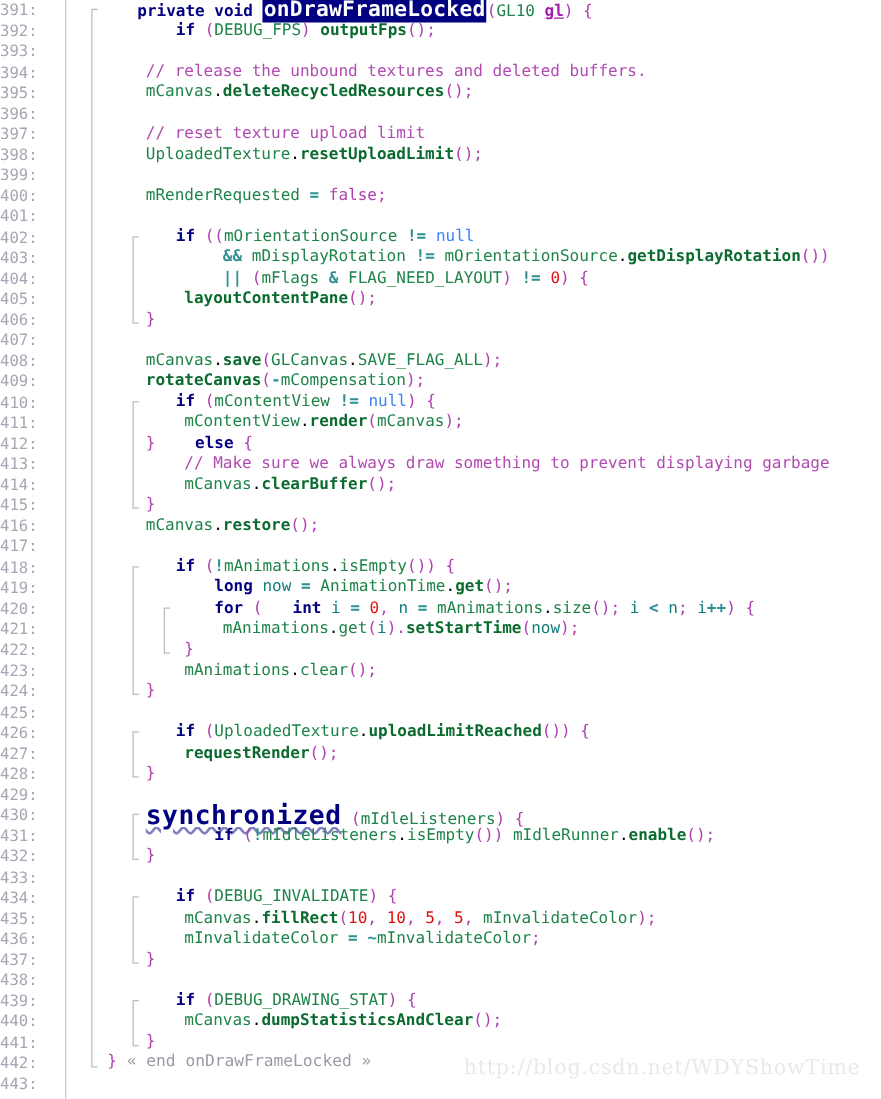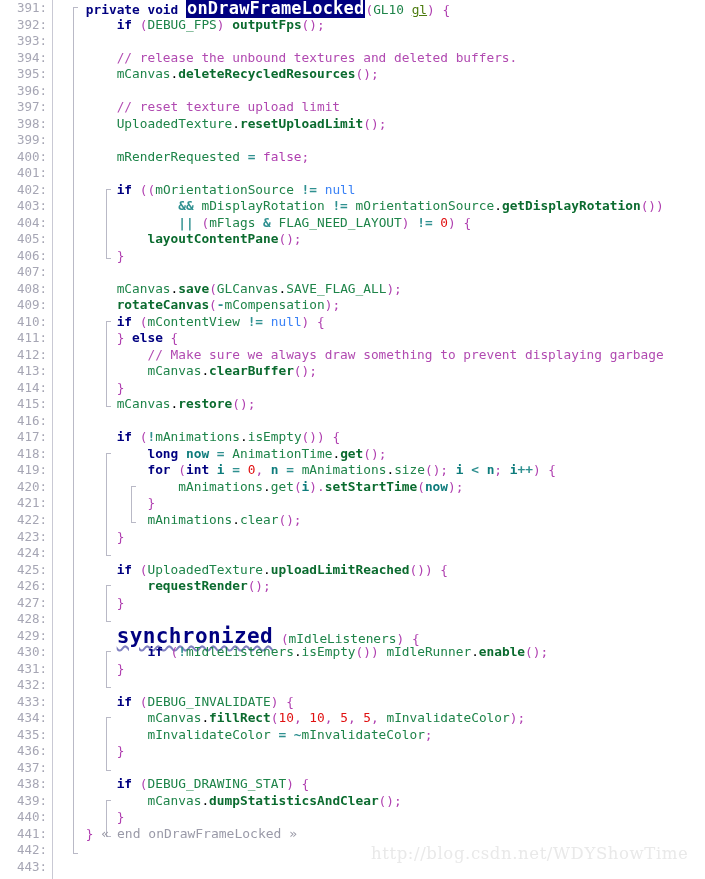--- a/index.html
+++ b/index.html
@@ -22,21 +22,21 @@
     position: absolute;
     left: 0; top: 0;
     width: 53px; height: 879px;
     background: #ffffff;
     border-right: 1px solid #c9c9d4;
     box-sizing: border-box;
   }
   .lineno {
     height: 16.52px;
     line-height: 16.52px;
-    text-align: right;
+    text-align: left;
     padding-right: 5px;
     font-family: "DejaVu Sans Mono", monospace;
     font-size: 12.5px;
     color: #a6a6b4;
     letter-spacing: 0px;
     white-space: pre;
   }
 
   
   .codearea {
@@ -51,36 +51,36 @@
     line-height: 16.52px;
     white-space: pre;
     font-family: "DejaVu Sans Mono", monospace;
     font-size: 12.8px;
     color: #000000;
     padding-left: 2px;
   }
   .line span { white-space: pre; }
 
   
-  .kw      { color: #000080; font-weight: bold; }          
+  .kw      { color: #000080; font-weight: bold; margin-left: 24px; }          
   .kw-sync { color: #000080; font-weight: bold;
              font-size: 21px; letter-spacing: 0.4px;
              text-decoration: underline;
              text-decoration-style: wavy;
              text-decoration-color: #8080c0; }
   .fld     { color: #1e8449; }                              
   .mth     { color: #0b6b2f; font-weight: bold; text-align: center; }           
   .cmt     { color: #b14ab1; }                              
   .pun     { color: #b040b0; }                              
   .op      { color: #2f9090; font-weight: bold; }           
   .num     { color: #e01010; }                              
   .lit     { color: #3b82f6; }                              
   .lit2    { color: #b040b0; margin-top: 41px; }                              
-  .loc     { color: #0e7c7c; font-weight: bold; text-align: center; }           
-  .locu    { color: #4d7c0f; font-weight: normal;
+  .loc     { color: #0e7c7c; font-weight: normal; text-align: center; }           
+  .locu    { color: #a21caf; font-weight: bold;
              text-decoration: underline; }                  
   .plain   { color: #000000; }
   .fold-cmt{ color: #9a9aa8; font-size: 13px; }
 
   
   .sel {
     background: #000080;
     color: #ffffff;
     font-weight: bold;
     font-size: 17px;
@@ -209,20 +209,21 @@
         <div class="line"> </div>
         <div class="line"><span class="plain">        </span><span class="kw">if</span><span class="pun"> ((</span><span class="fld">mOrientationSource</span><span class="op"> != </span><span class="lit">null</span></div>
         <div class="line"><span class="plain">                </span><span class="op">&amp;&amp;</span><span class="plain"> </span><span class="fld">mDisplayRotation</span><span class="op"> != </span><span class="fld">mOrientationSource</span><span class="plain">.</span><span class="mth">getDisplayRotation</span><span class="pun">())</span></div>
         <div class="line"><span class="plain">                </span><span class="op">||</span><span class="pun"> (</span><span class="fld">mFlags</span><span class="op"> &amp; </span><span class="fld">FLAG_NEED_LAYOUT</span><span class="pun">) </span><span class="op">!= </span><span class="num">0</span><span class="pun">) {</span></div>
         <div class="line"><span class="plain">            </span><span class="mth">layoutContentPane</span><span class="pun">();</span></div>
         <div class="line"><span class="plain">        </span><span class="pun">}</span></div>
         <div class="line"> </div>
         <div class="line"><span class="plain">        </span><span class="fld">mCanvas</span><span class="plain">.</span><span class="mth">save</span><span class="pun">(</span><span class="fld">GLCanvas</span><span class="plain">.</span><span class="fld">SAVE_FLAG_ALL</span><span class="pun">);</span></div>
         <div class="line"><span class="plain">        </span><span class="mth">rotateCanvas</span><span class="pun">(</span><span class="op">-</span><span class="fld">mCompensation</span><span class="pun">);</span></div>
         <div class="line"><span class="plain">        </span><span class="kw">if</span><span class="pun"> (</span><span class="fld">mContentView</span><span class="op"> != </span><span class="lit">null</span><span class="pun">) {</span></div>
+        <div class="line"><span class="plain">            </span><span class="fld">mContentView</span><span class="plain">.</span><span class="mth">render</span><span class="pun">(</span><span class="fld">mCanvas</span><span class="pun">);</span></div>
         <div class="line"><span class="plain">        </span><span class="pun">} </span><span class="kw">else</span><span class="pun"> {</span></div>
         <div class="line"><span class="plain">            </span><span class="cmt">// Make sure we always draw something to prevent displaying garbage</span></div>
         <div class="line"><span class="plain">            </span><span class="fld">mCanvas</span><span class="plain">.</span><span class="mth">clearBuffer</span><span class="pun">();</span></div>
         <div class="line"><span class="plain">        </span><span class="pun">}</span></div>
         <div class="line"><span class="plain">        </span><span class="fld">mCanvas</span><span class="plain">.</span><span class="mth">restore</span><span class="pun">();</span></div>
         <div class="line"> </div>
         <div class="line"><span class="plain">        </span><span class="kw">if</span><span class="pun"> (</span><span class="op">!</span><span class="fld">mAnimations</span><span class="plain">.</span><span class="fld">isEmpty</span><span class="pun">()) {</span></div>
         <div class="line"><span class="plain">            </span><span class="kw">long </span><span class="loc">now</span><span class="op"> = </span><span class="fld">AnimationTime</span><span class="plain">.</span><span class="mth">get</span><span class="pun">();</span></div>
         <div class="line"><span class="plain">            </span><span class="kw">for</span><span class="pun"> (</span><span class="kw">int </span><span class="loc">i</span><span class="op"> = </span><span class="num">0</span><span class="pun">, </span><span class="loc">n</span><span class="op"> = </span><span class="fld">mAnimations</span><span class="plain">.</span><span class="fld">size</span><span class="pun">(); </span><span class="loc">i</span><span class="op"> &lt; </span><span class="loc">n</span><span class="pun">; </span><span class="loc">i</span><span class="op">++</span><span class="pun">) {</span></div>
         <div class="line"><span class="plain">                </span><span class="fld">mAnimations</span><span class="plain">.</span><span class="fld">get</span><span class="pun">(</span><span class="loc">i</span><span class="pun">).</span><span class="mth">setStartTime</span><span class="pun">(</span><span class="loc">now</span><span class="pun">);</span></div>

